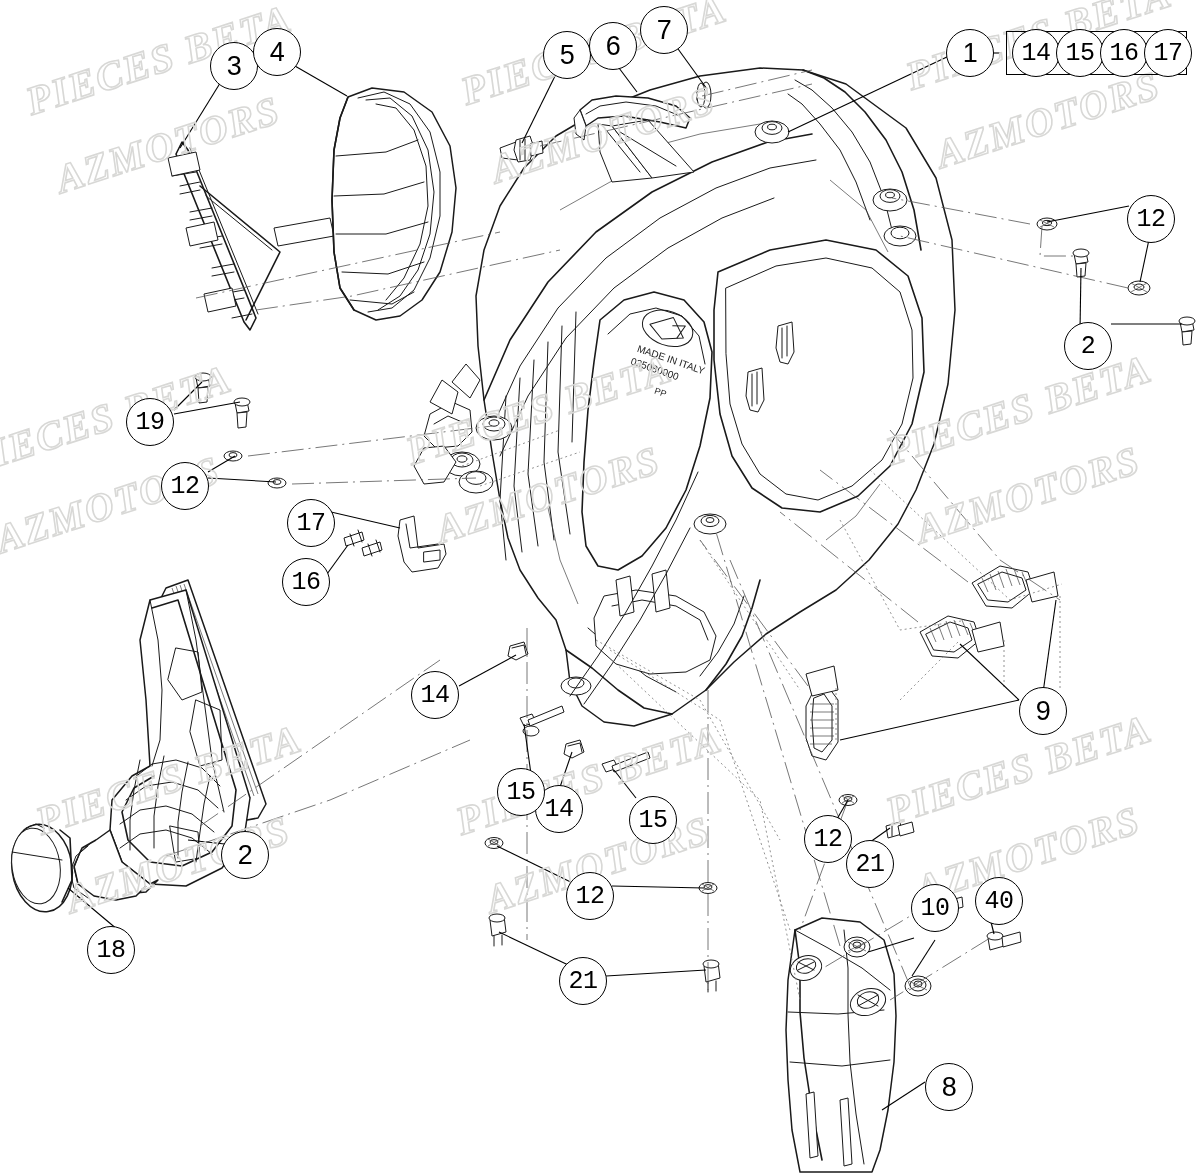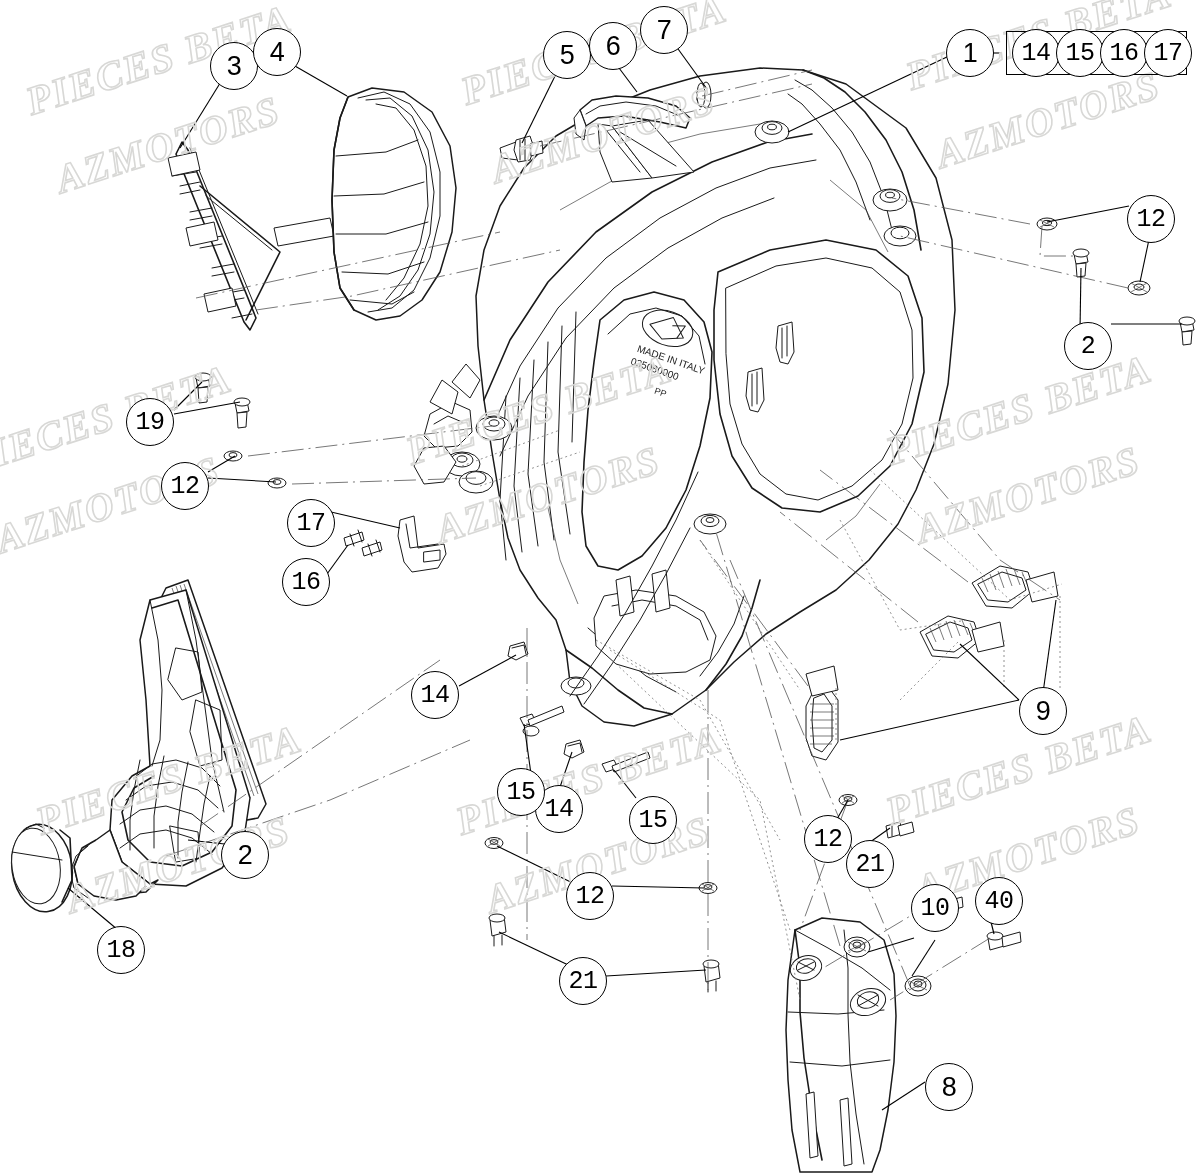--- a/index.html
+++ b/index.html
@@ -628,21 +628,21 @@
       <div class="callout small" style="left: 161px; top: 462px;">12</div>
       <div class="callout small" style="left: 566px; top: 872px;">12</div>
       <div class="callout small" style="left: 804px; top: 815px;">12</div>
       <div class="callout small" style="left: 126px; top: 398px;">19</div>
       <div class="callout small" style="left: 411px; top: 671px;">14</div>
       <div class="callout small" style="left: 535px; top: 785px;">14</div>
       <div class="callout small" style="left: 497px; top: 768px;">15</div>
       <div class="callout small" style="left: 629px; top: 796px;">15</div>
       <div class="callout small" style="left: 282px; top: 558px;">16</div>
       <div class="callout small" style="left: 287px; top: 499px;">17</div>
-      <div class="callout small" style="left: 97px; top: 926px;">18</div>
+      <div class="callout small" style="left: 87px; top: 926px;">18</div>
       <div class="callout small" style="left: 975px; top: 877px;">40</div>
       <div class="callout small" style="left: 846px; top: 840px;">21</div>
       <div class="callout small" style="left: 559px; top: 957px;">21</div>
       <div class="callout small" style="left: 1012px; top: 29px;">14</div>
       <div class="callout small" style="left: 1056px; top: 29px;">15</div>
       <div class="callout small" style="left: 1100px; top: 29px;">16</div>
       <div class="callout small" style="left: 1144px; top: 29px;">17</div>
     </div>
 
   <div id="group-box" style="left: 1006px; top: 31px; width: 181px; height: 44px;"></div>

